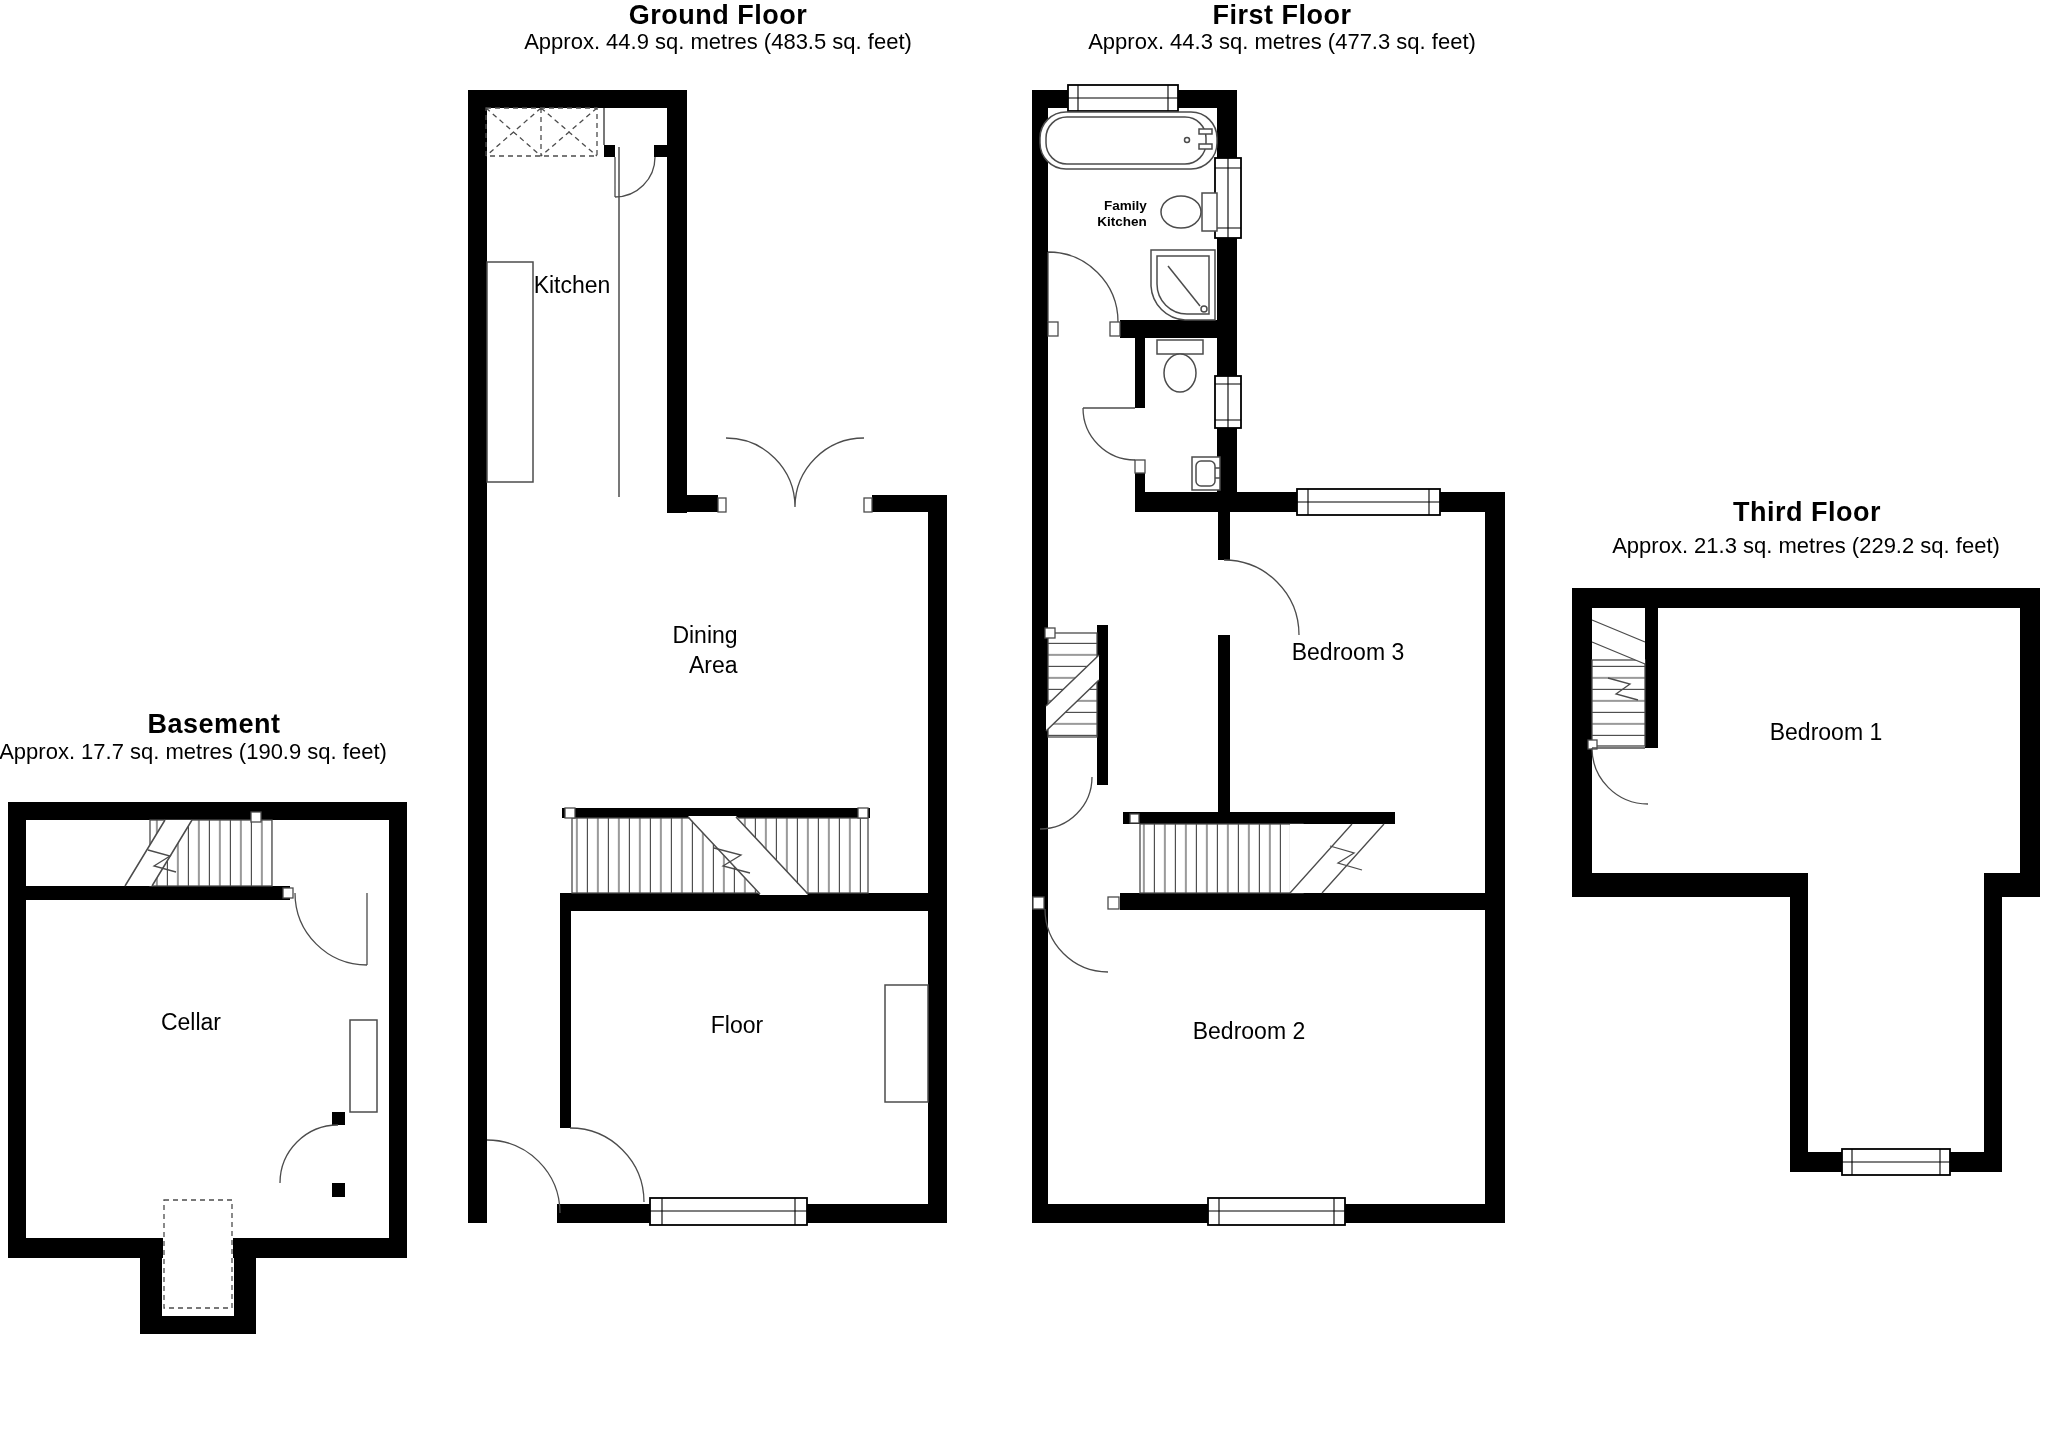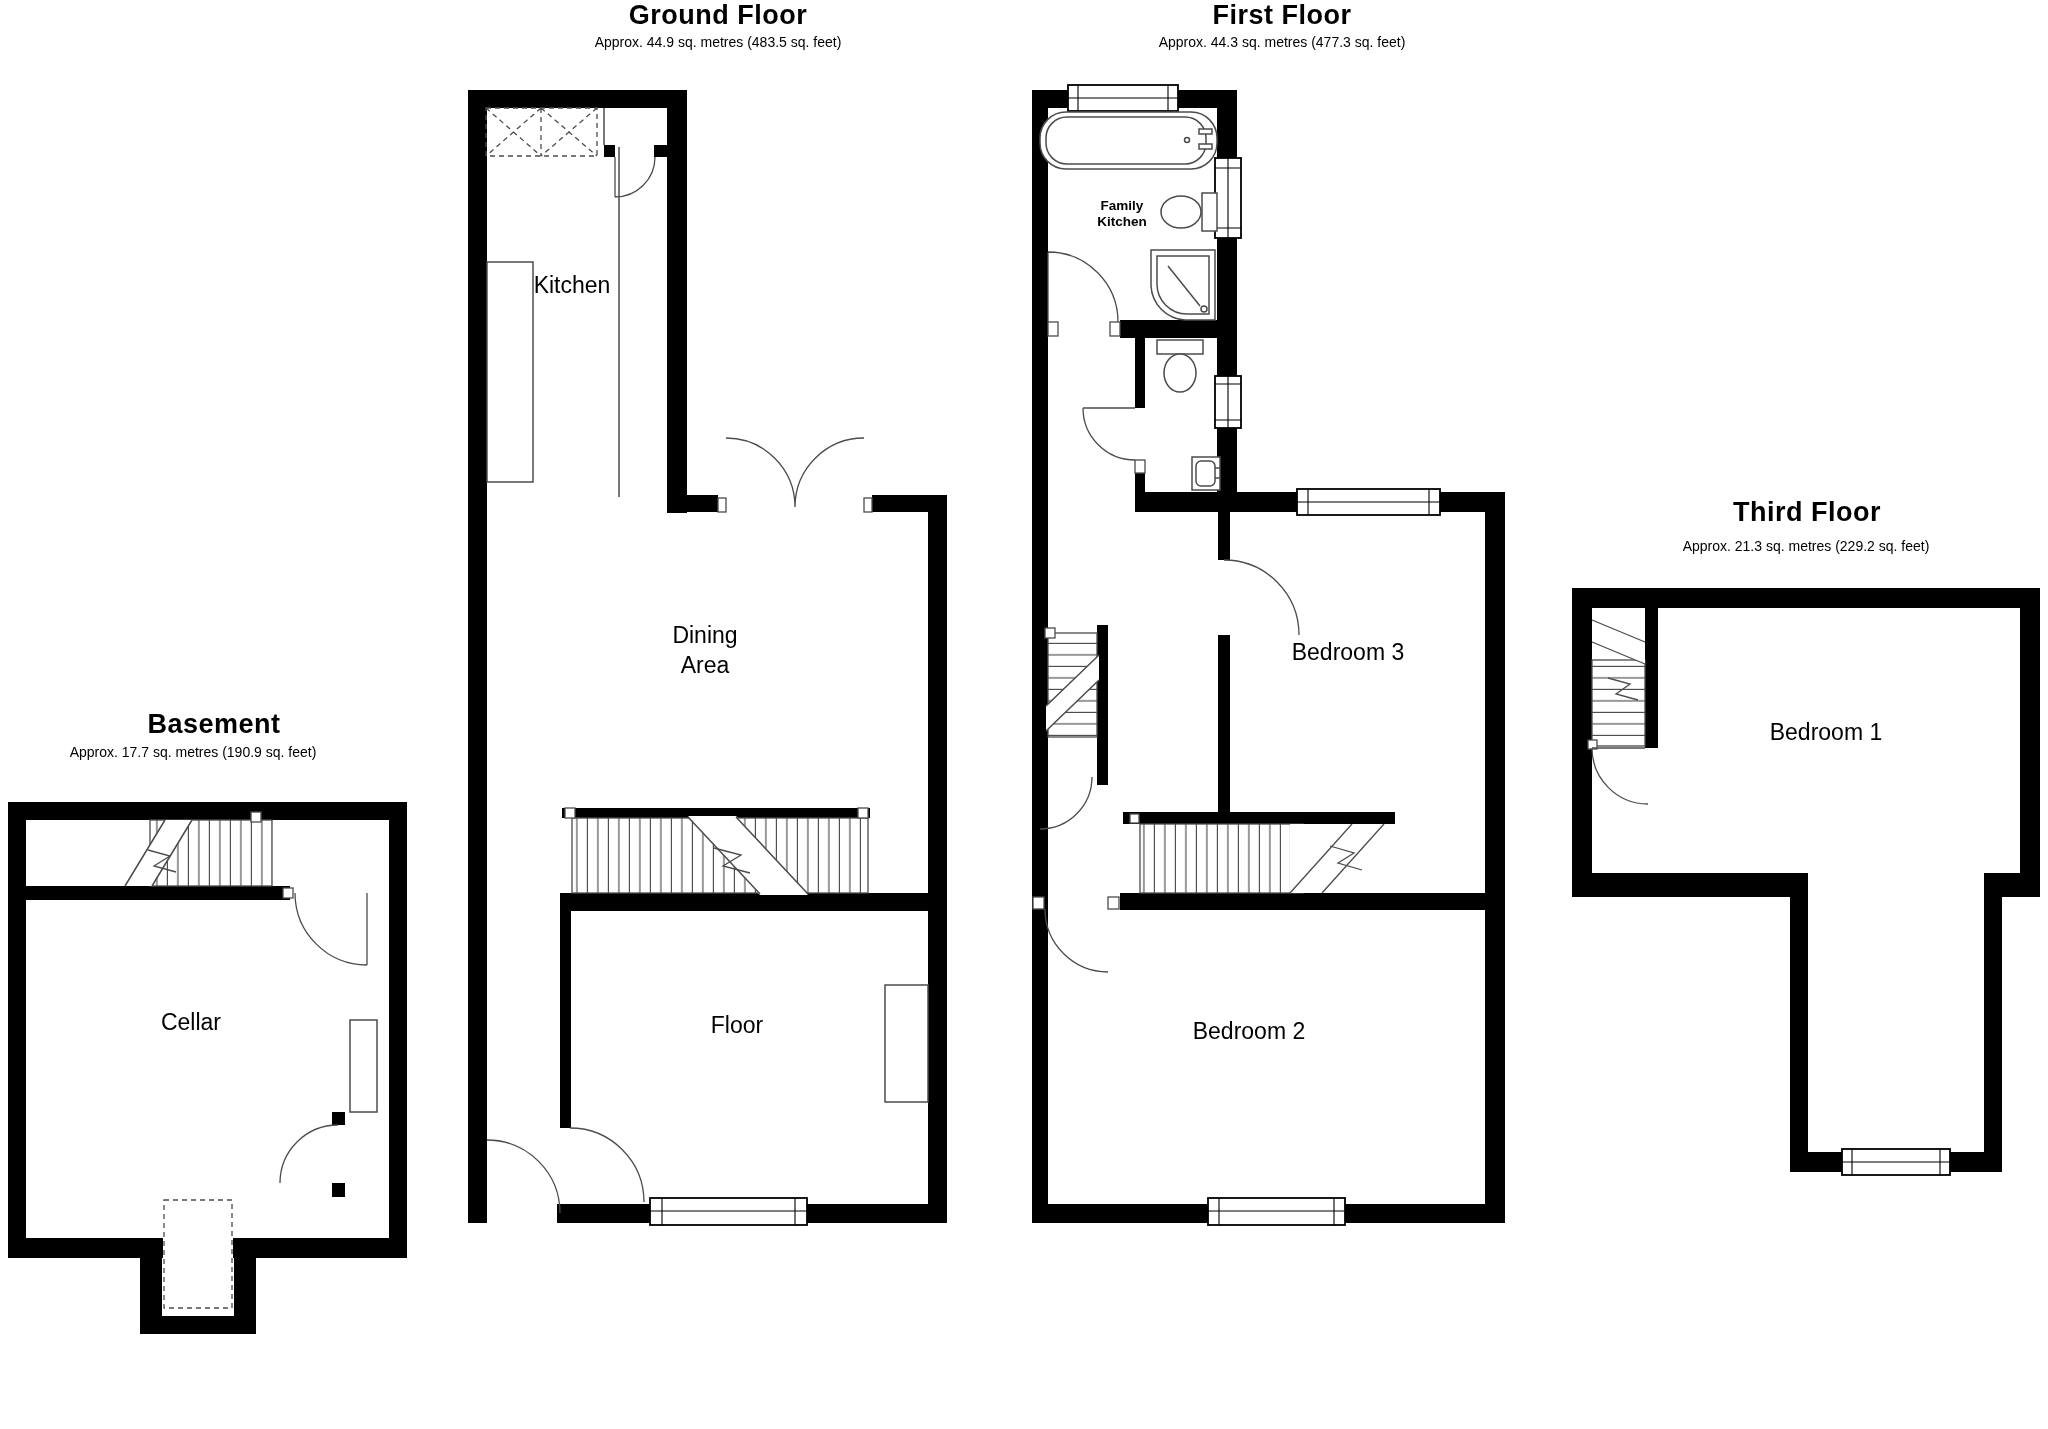--- a/index.html
+++ b/index.html
@@ -1,23 +1,23 @@
 <!DOCTYPE html>
 <html><head>
 <meta charset="utf-8">
 <style>
   html,body{margin:0;padding:0;background:#fff;}
   .canvas{
     position:relative;width:2048px;height:1429px;background:#ffffff;
     font-family:"Liberation Sans",sans-serif;color:#000;overflow:hidden;
   }
   .canvas svg{position:absolute;left:0;top:0;}
-  .lbl{position:absolute;transform:translate(-50%,-50%);text-align:center;white-space:nowrap;}
+  .lbl{position:absolute;transform:translate(-50%,-50%);text-align:right;white-space:nowrap;}
   .title{font-size:27px;font-weight:bold;letter-spacing:.5px;}
-  .sub{font-size:14px;}
+  .sub{font-size:22px;}
   .room{font-size:23px;font-weight:normal;line-height:1.32;}
   .room-sm{font-size:13.5px;font-weight:bold;line-height:1.18;}
   .total{font-size:23px;}
 </style>
 </head>
 <body>
 
 <div class="canvas">
 
 <svg width="2048" height="1429" viewBox="0 0 2048 1429">

